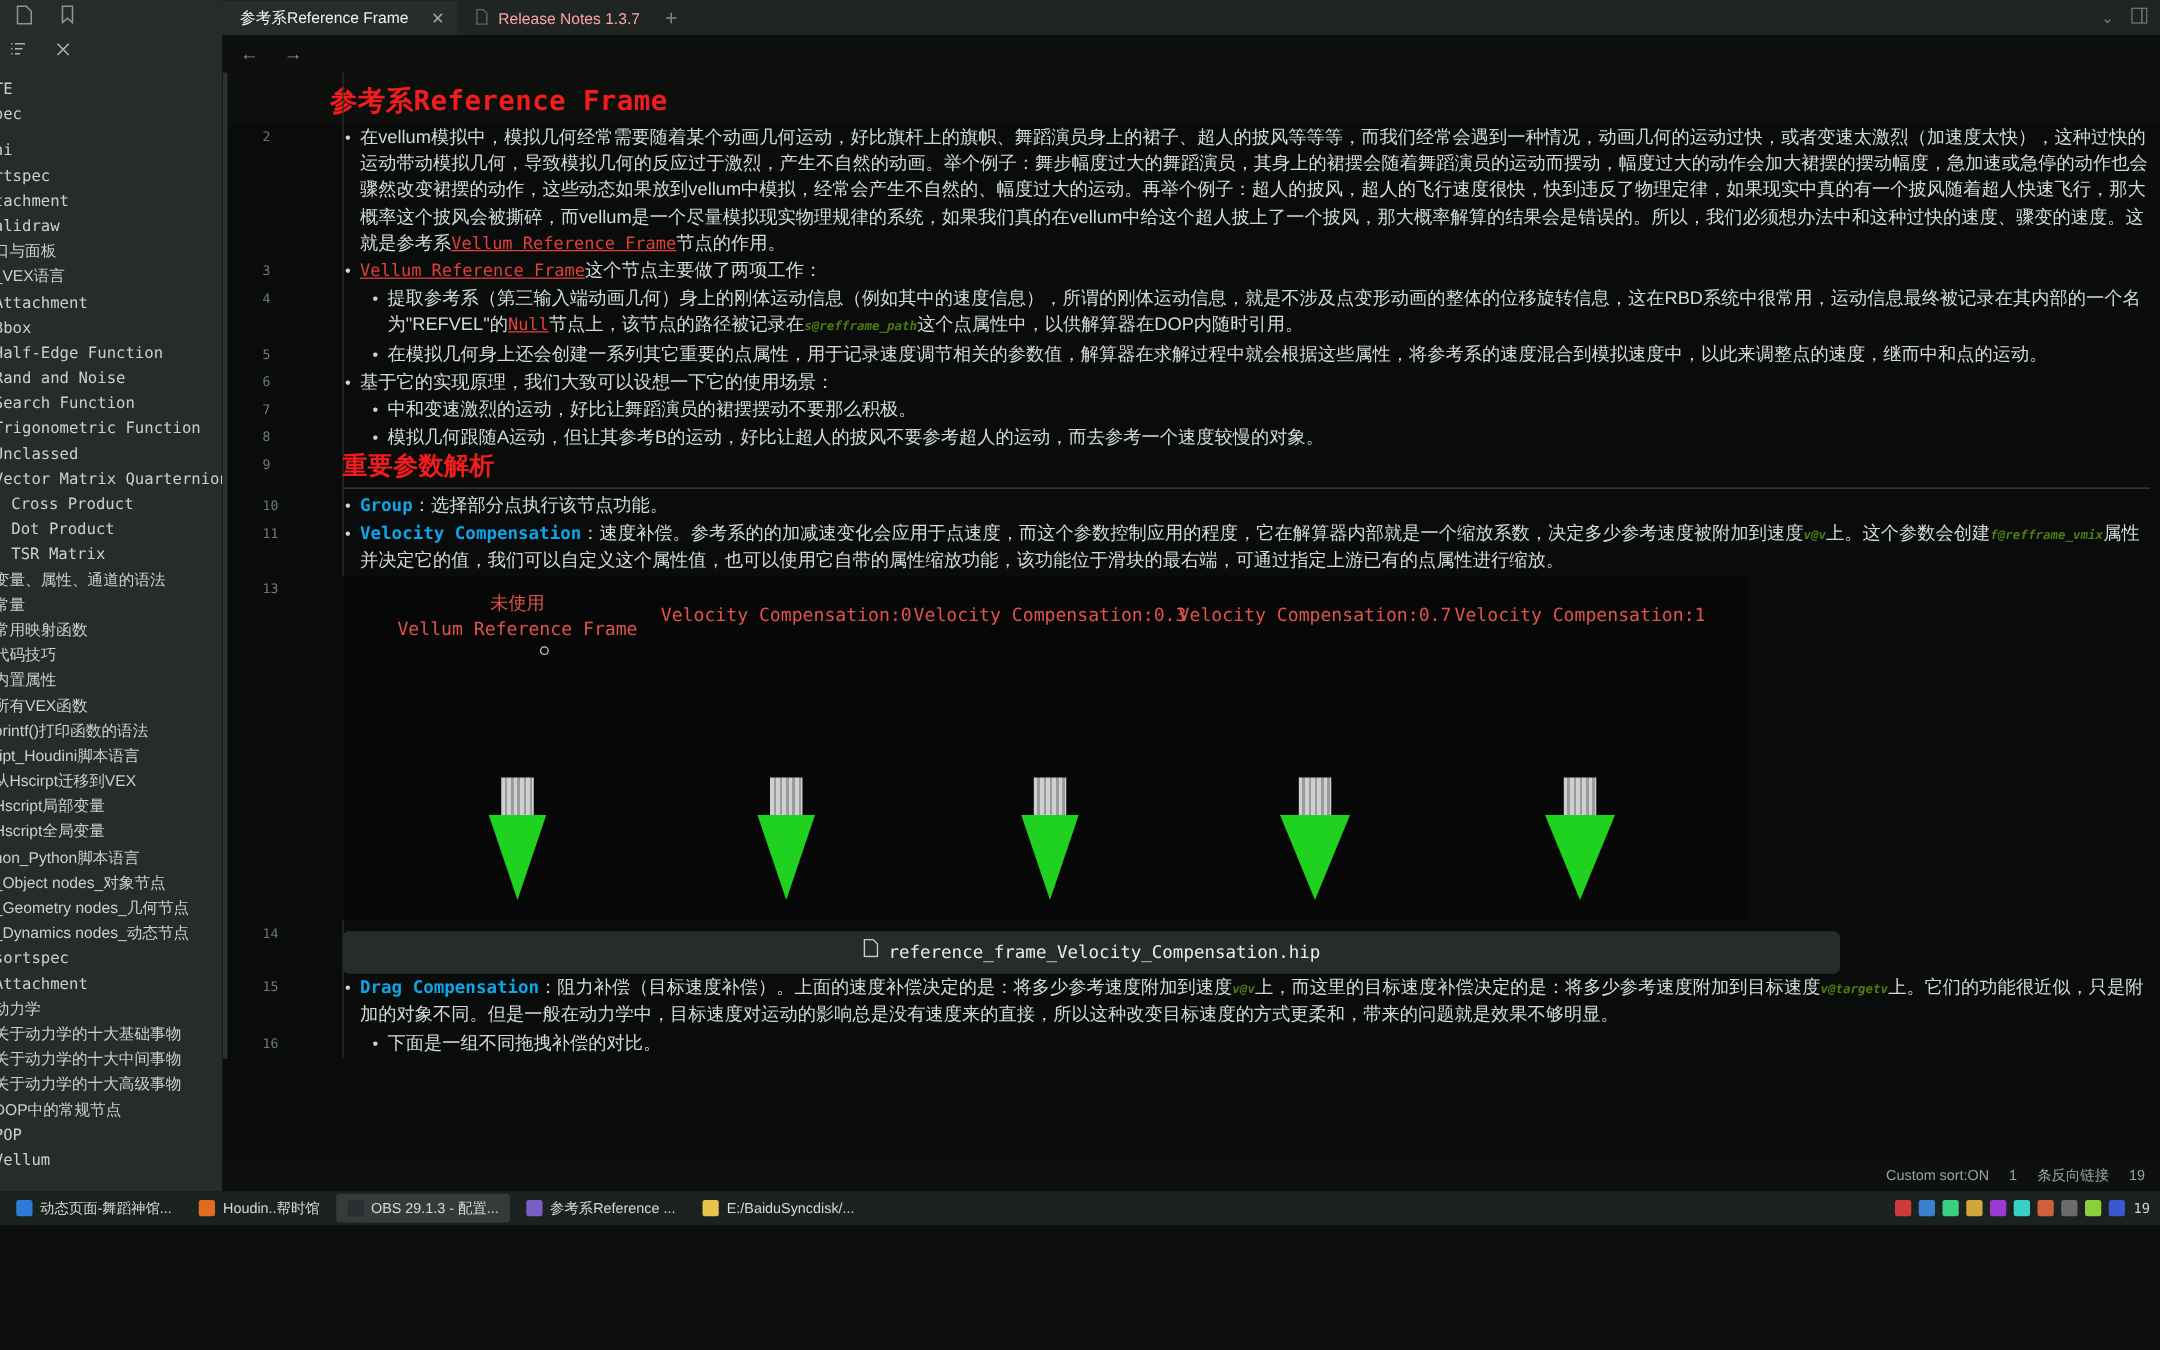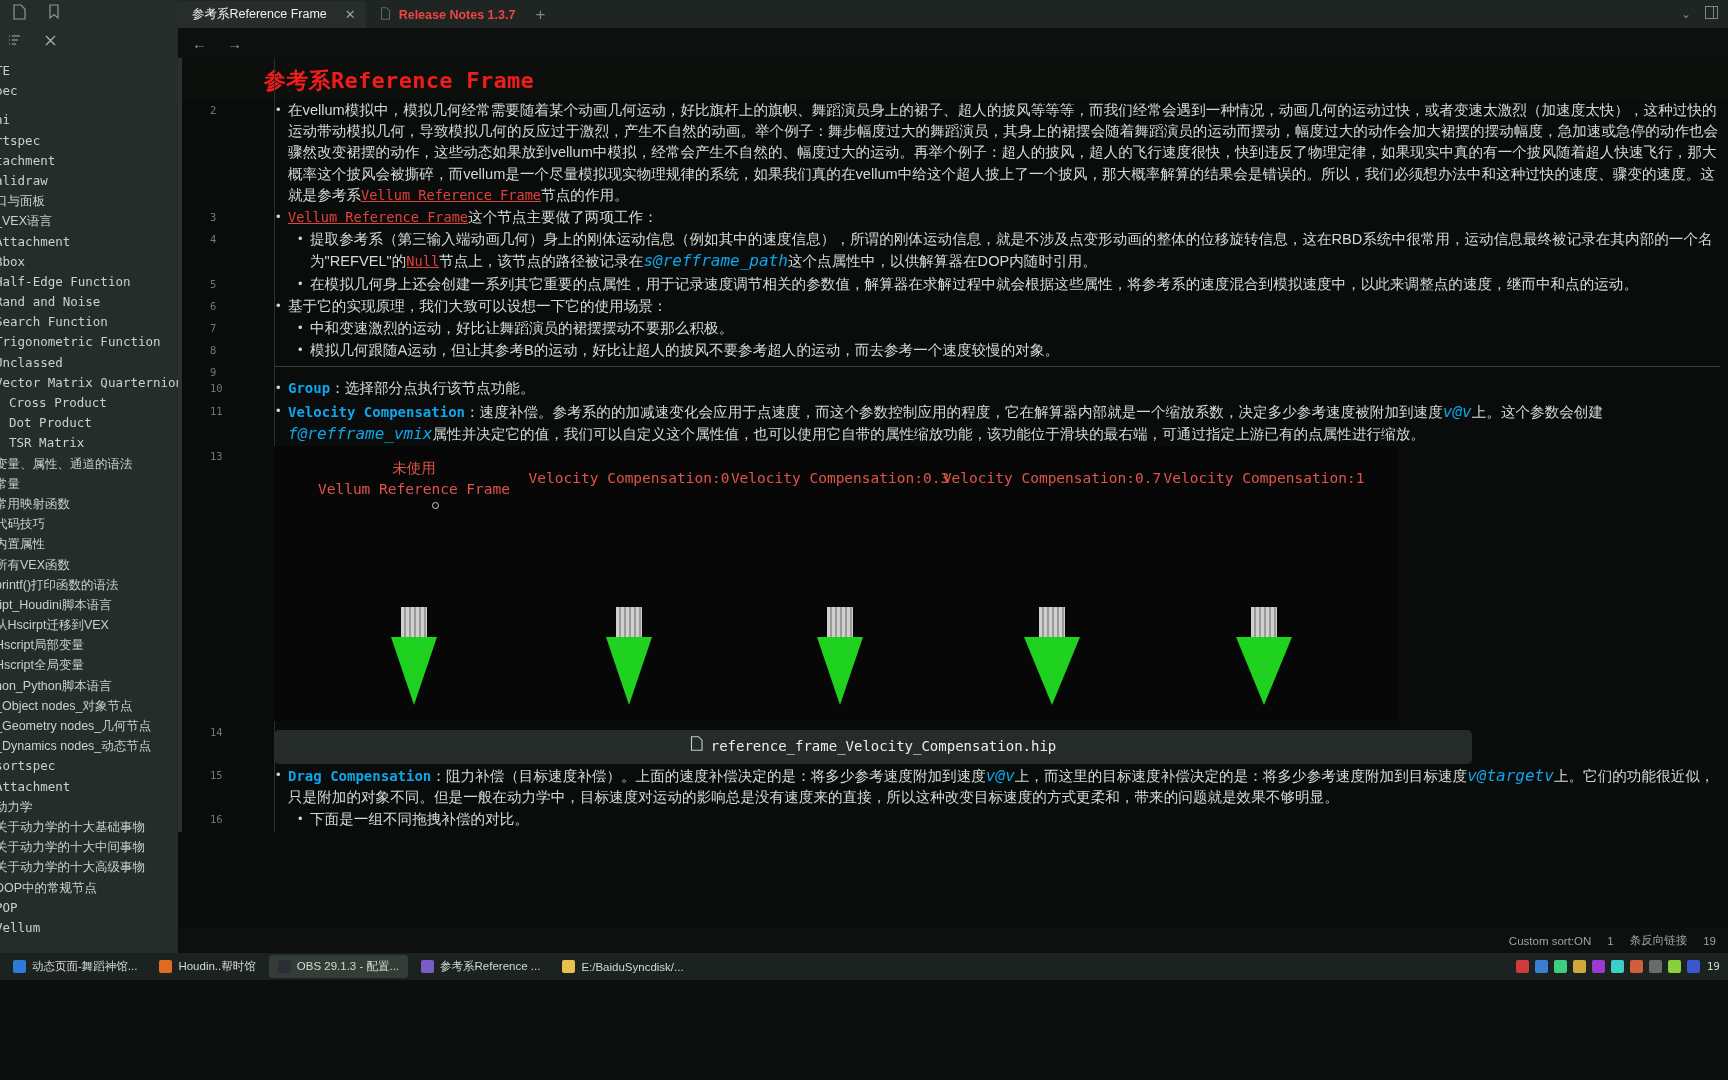--- a/index.html
+++ b/index.html
@@ -23,21 +23,21 @@
   }
   .tb-tabs { display: flex; align-items: flex-end; height: 28px; flex: 1; }
   .tab {
     height: 27px; display: flex; align-items: center; gap: 8px;
     padding: 0 10px 0 14px; font-size: 12.5px; color: #d8ded9;
     background: transparent; position: relative;
   }
   .tab.active {
     background: #272e2a; color: #eef2ef; border-radius: 3px 3px 0 0;
   }
-  .tab.inactive { color: #ef4444; font-weight: bold; }
+  .tab.inactive { color: #fca5a5; }
   .tab .tabclose { font-size: 13px; color: #9aa49e; margin-left: 10px; }
   .tab-newbtn {
     width: 30px; height: 27px; display:flex; align-items:center; justify-content:center;
     color:#7d8883; font-size:17px;
   }
   .tb-right {
     margin-left: auto; display: flex; align-items: center; gap: 14px;
     padding-right: 10px; height: 28px; color: #7d8883; font-size: 12px;
   }
 
@@ -115,22 +115,22 @@
   .lvl2 { margin-left: 22px; }
   .lnk {
     color: #e2413c; text-decoration: underline;
     font-family: "DejaVu Sans Mono", monospace; font-size: 13.6px;
   }
   .kw-green {
     color: #0ea5e9; font-weight: bold;
     font-family: "DejaVu Sans Mono", monospace; font-size: 14px;
   }
   .attr {
-    color: #0ea5e9; font-style: italic; font-weight: normal;
-    font-family: "DejaVu Sans Mono", monospace; font-size: 16px;
+    color: #4d7c0f; font-style: italic; font-weight: bold;
+    font-family: "DejaVu Sans Mono", monospace; font-size: 10px;
   }
 
   .h2big {
     color: #f31c1c; font-size: 20px; font-weight: bold;
     font-family: "DejaVu Sans Mono", monospace;
     padding-bottom: 2px; letter-spacing: .3px;
   }
   .hr-thin { border-bottom: 1px solid #3a413c; margin: 4px 0 3px 0; }
   .viewport {
     width: 1124px; height: 275px; background: #070707; position: relative;
@@ -352,20 +352,21 @@
         </div>
         <div class="row">
           <div class="lineno">8</div>
           <div class="content">
             <div class="bullet lvl2"><span>模拟几何跟随A运动，但让其参考B的运动，好比让超人的披风不要参考超人的运动，而去参考一个速度较慢的对象。</span></div>
           </div>
         </div>
         <div class="row">
           <div class="lineno">9</div>
           <div class="content">
+            <div class="h2big">重要参数解析</div>
             <div class="hr-thin"></div>
           </div>
         </div>
         <div class="row">
           <div class="lineno">10</div>
           <div class="content">
             <div class="bullet"><span class="kw-green">Group</span><span>：选择部分点执行该节点功能。</span></div>
           </div>
         </div>
         <div class="row">

